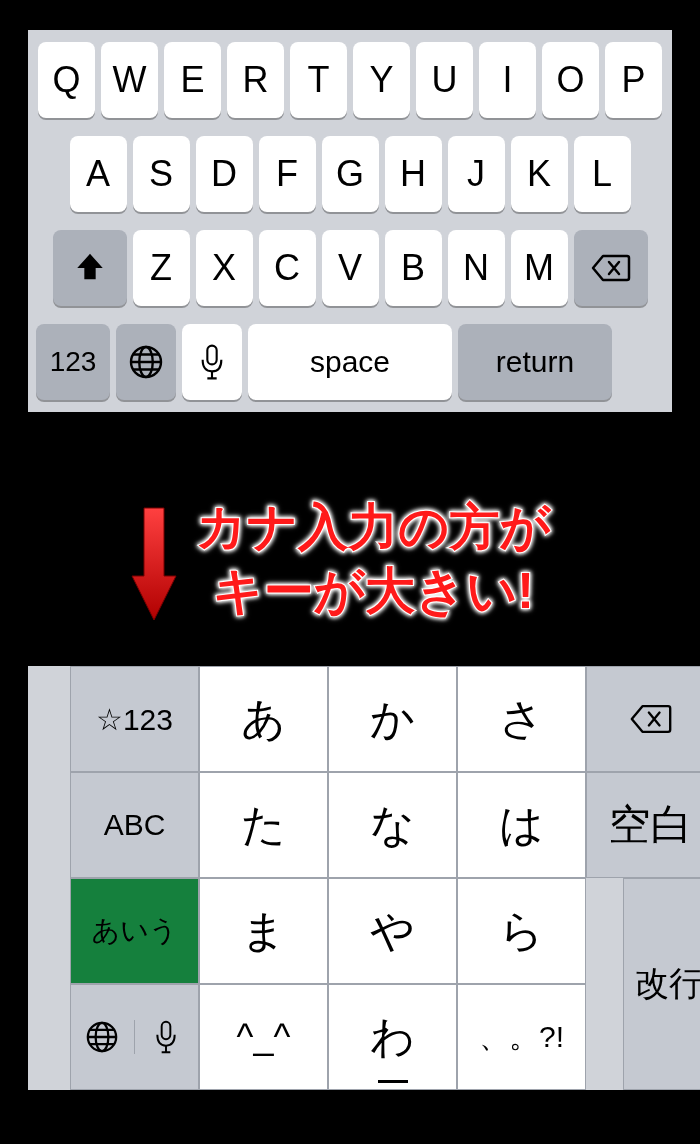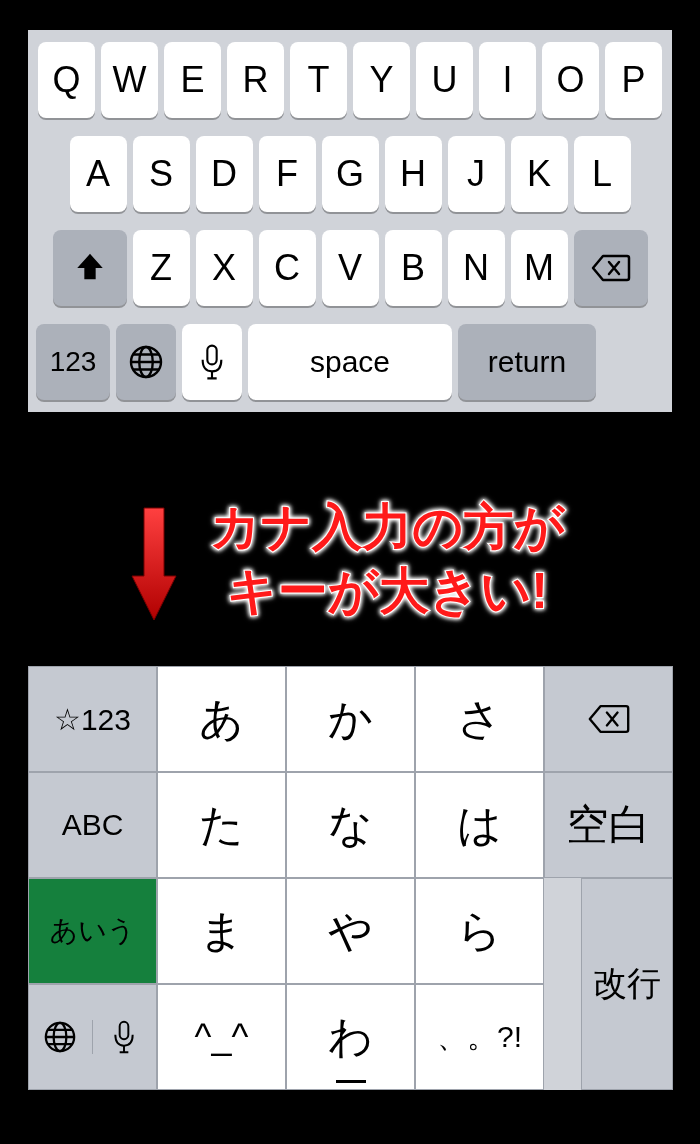--- a/index.html
+++ b/index.html
@@ -59,31 +59,31 @@
       display: flex;
       align-items: center;
       justify-content: center;
       font-size: 28px;
       color: #000;
     }
     .bkey.switch123 { width: 74px; }
     .bkey.globe { width: 60px; }
     .bkey.mic { width: 60px; background: #fff; }
     .bkey.space { width: 204px; background: #fff; font-size: 30px; }
-    .bkey.return { width: 138px; font-size: 30px; }
+    .bkey.return { width: 154px; font-size: 30px; }
 
     
     .annotation {
       position: absolute;
       top: 494px;
       left: 130px;
       width: 540px;
       display: flex;
       align-items: center;
-      gap: 32px;
+      gap: 18px;
     }
     .annot-arrow {
       width: 48px;
       flex-shrink: 0;
       margin-top: 10px;
     }
     .annot-text {
       color: #ff1a1a;
       font-size: 50px;
       font-weight: 900;
@@ -99,20 +99,21 @@
       position: absolute;
       left: 28px;
       top: 666px;
       width: 645px;
       height: 424px;
       background: #d0d3d9;
       display: grid;
       grid-template-columns: 129px 129px 129px 129px 129px;
       grid-template-rows: 106px 106px 106px 106px;
       gap: 0;
+      padding-left: 42px;
     }
     .kkey {
       border: 1px solid #9ea3ac;
       display: flex;
       align-items: center;
       justify-content: center;
       font-size: 44px;
       color: #000;
       background: #fff;
       position: relative;

